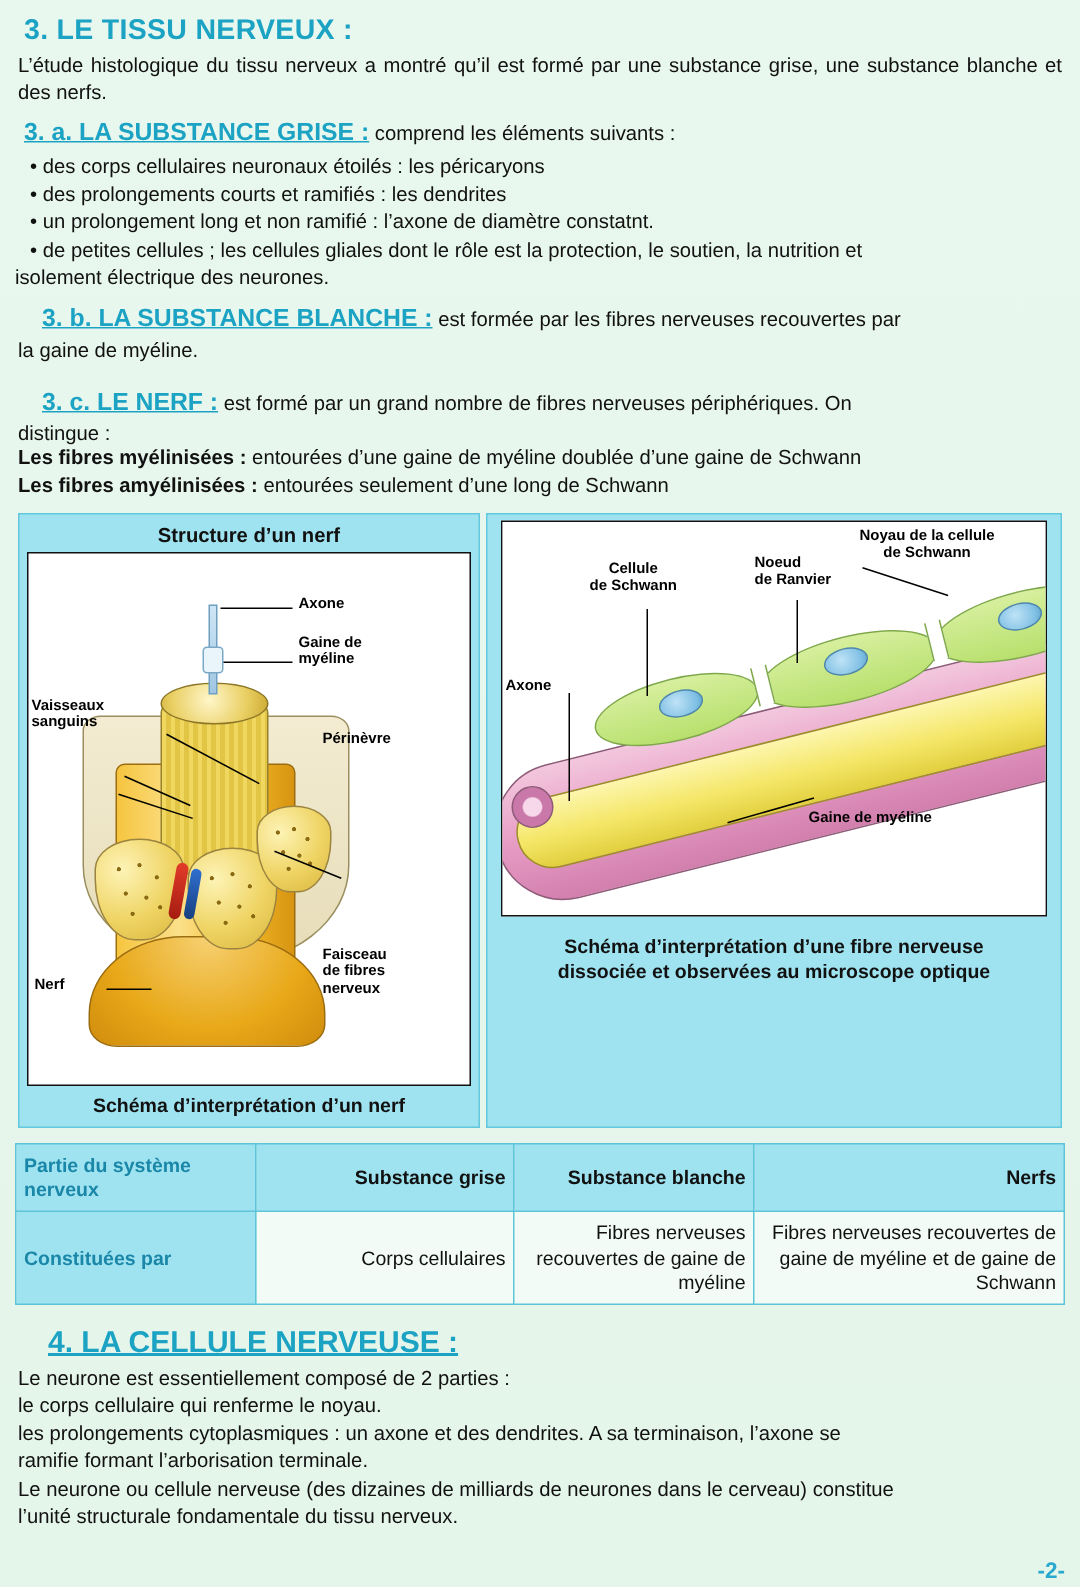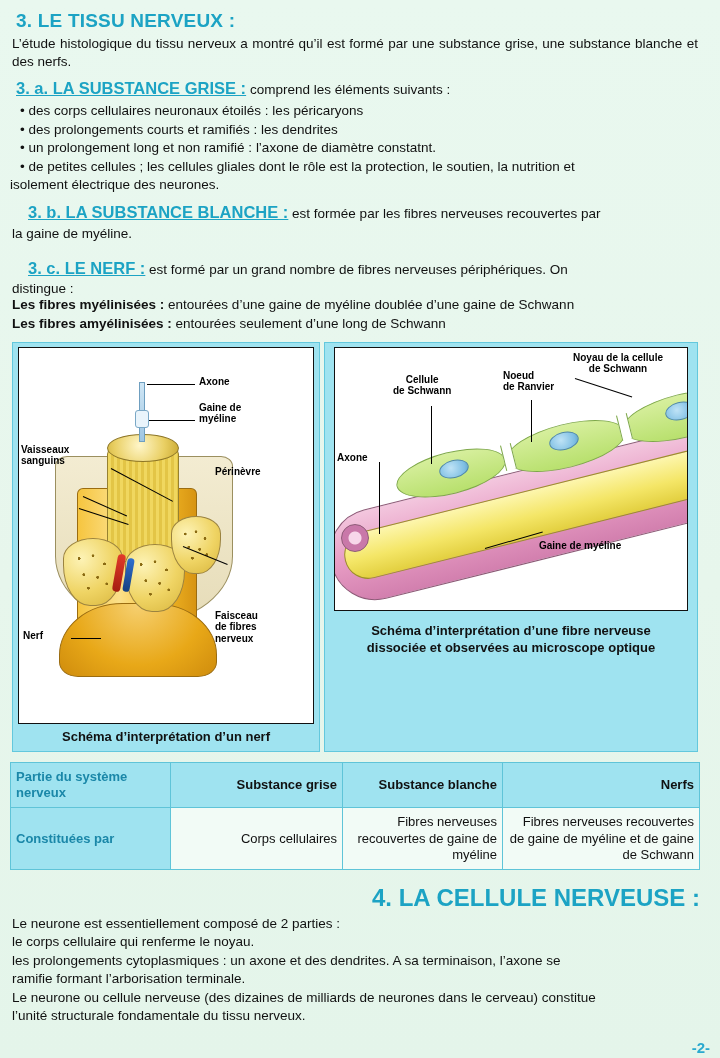--- a/index.html
+++ b/index.html
@@ -14,21 +14,21 @@
     font-size: 13.5px;
     color: #111;
     overflow: hidden;
   }
   .page {
     position: relative;
     width: 720px;
     height: 1058px;
     background: linear-gradient(180deg,#e9f8ef 0%, #e7f6ec 55%, #e4f5ea 100%);
     box-sizing: border-box;
-    padding: 8px 20px 0 10px;
+    padding: 8px 10px 0 10px;
   }
   .h-title {
     color: #1ca3c4;
     font-size: 19px;
     font-weight: bold;
     margin: 2px 0 3px 6px;
     letter-spacing: .2px;
   }
   .para {
     text-align: justify;
@@ -293,24 +293,24 @@
   }
   table.sumtable tbody td {
     background: #f2fbf6;
   }
   .col1 { width: 160px; }
   .col2 { width: 172px; }
   .col3 { width: 160px; }
 
   .last-title {
     color: #1ca3c4;
-    font-size: 24px;
-    font-weight: bold;
+    font-size: 20px;
+    font-weight: bold;
+    text-decoration: underline;
     margin: 14px 0 3px 22px;
-    text-align: right;
   }
   .tail { line-height: 1.36; margin: 0 2px; }
   .pagenum {
     position: absolute;
     right: 10px;
     bottom: 2px;
     color: #2aa9cf;
     font-size: 15px;
     font-weight: bold;
   }
@@ -346,20 +346,21 @@
   <div style="margin-left:2px;line-height:1.4;">
     <span class="bold">Les fibres myélinisées :</span><span> entourées d’une gaine de myéline doublée d’une gaine de Schwann</span>
   </div>
   <div style="margin-left:2px;line-height:1.4;">
     <span class="bold">Les fibres amyélinisées :</span><span> entourées seulement d’une long de Schwann</span>
   </div>
 
   <div class="figures">
 
     <div class="figbox left">
+      <div class="figcap-top">Structure d’un nerf</div>
       <div class="canvas">
         <div class="sheath"></div>
         <div class="nerve-body"></div>
         <div class="nerve-flare"></div>
         <div class="fasc-top"></div>
         <div class="fasc-top-face"></div>
         <div class="fasc fasc-a">
             <div class="dots"></div>
           </div>
         <div class="fasc fasc-b">

